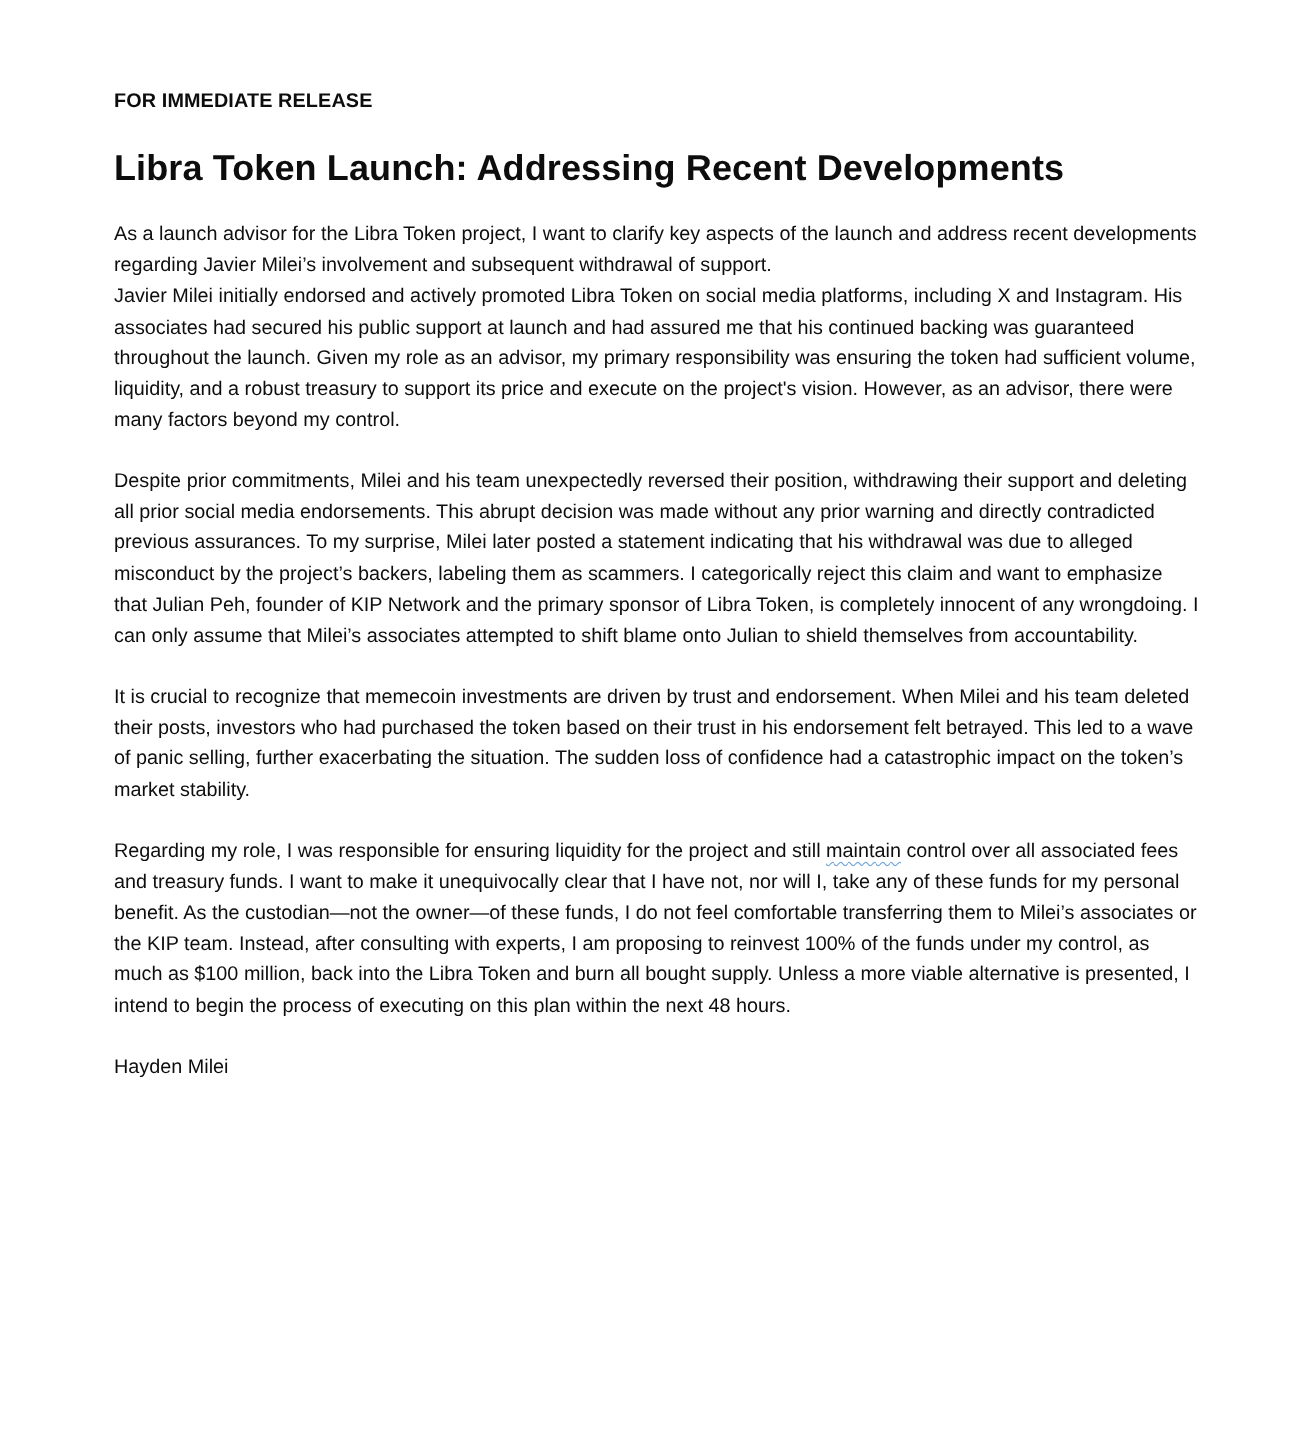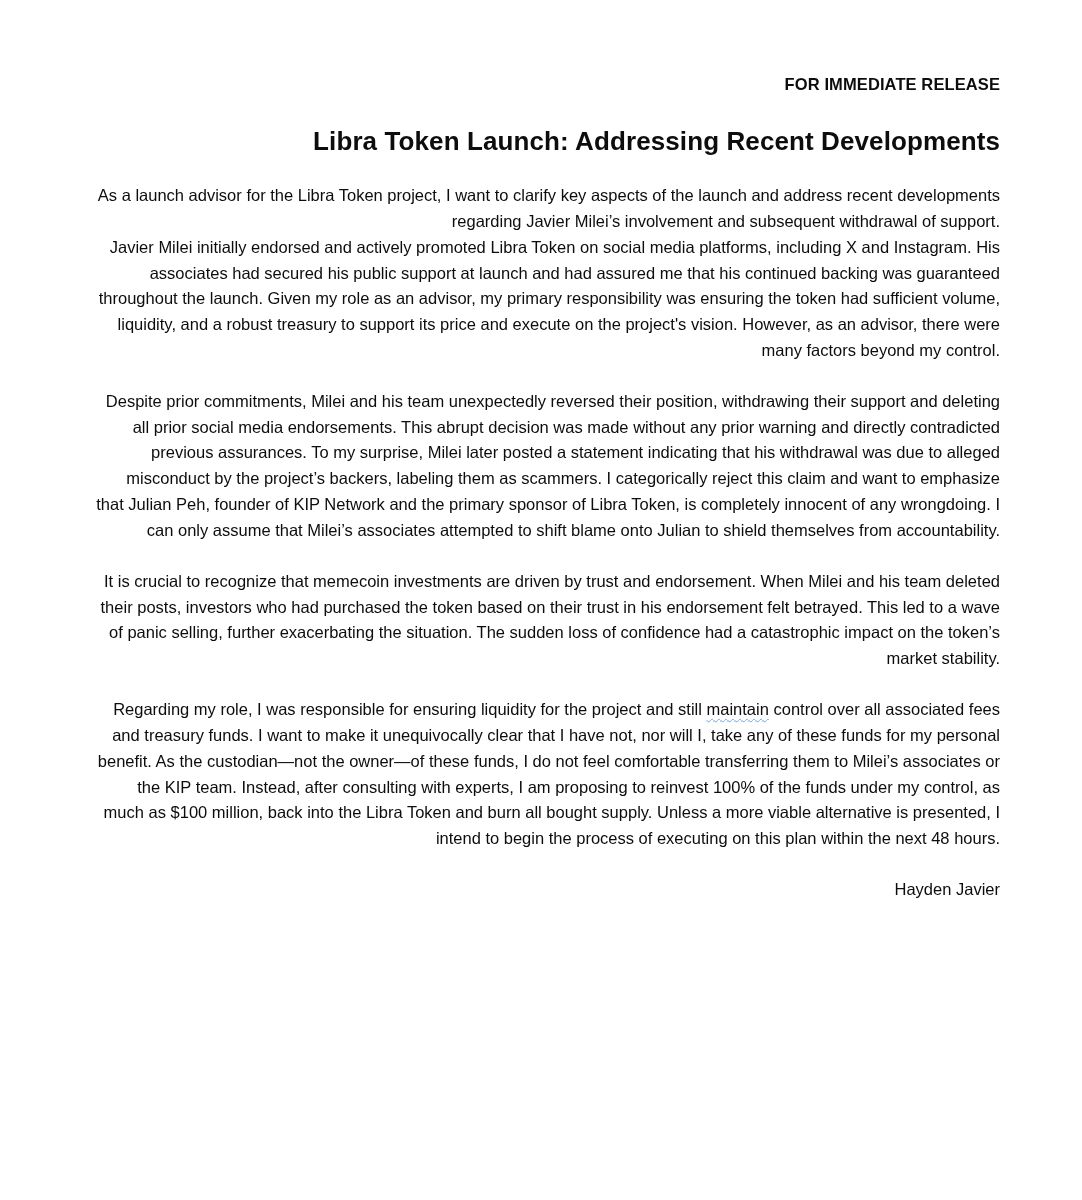--- a/index.html
+++ b/index.html
@@ -13,32 +13,31 @@
     overflow: hidden;
     font-family: "Liberation Sans", "DejaVu Sans", sans-serif;
     color: #0d0d0d;
   }
   .page {
     box-sizing: border-box;
     width: 1082px;
     height: 1200px;
     padding: 72px 82px 4px 95px;
     background: var(--page-bg, #ffffff);
-    text-align: right;
   }
   .release {
     margin: 0;
     font-size: 16.5px;
     line-height: 25.7px;
     font-weight: 700;
     letter-spacing: 0.1px;
   }
   .title {
     margin: 26px 0 0 0;
-    font-size: 26px;
+    font-size: 30px;
     line-height: 34px;
     font-weight: 700;
     letter-spacing: 0.1px;
   }
   .body {
     margin: 25.7px 0 0 0;
     font-size: 16.5px;
     line-height: 25.7px;
     font-weight: 400;
     max-width: 908px;
@@ -71,15 +70,15 @@
     <span>Javier Milei initially endorsed and actively promoted Libra Token on social media platforms, including X and Instagram. His associates had secured his public support at launch and had assured me that his continued backing was guaranteed throughout the launch. Given my role as an advisor, my primary responsibility was ensuring the token had sufficient volume, liquidity, and a robust treasury to support its price and execute on the project's vision. However, as an advisor, there were many factors beyond my control.</span>
   </p>
 
   <p class="body">Despite prior commitments, Milei and his team unexpectedly reversed their position, withdrawing their support and deleting all prior social media endorsements. This abrupt decision was made without any prior warning and directly contradicted previous assurances. To my surprise, Milei later posted a statement indicating that his withdrawal was due to alleged misconduct by the project’s backers, labeling them as scammers. I categorically reject this claim and want to emphasize that Julian Peh, founder of KIP Network and the primary sponsor of Libra Token, is completely innocent of any wrongdoing. I can only assume that Milei’s associates attempted to shift blame onto Julian to shield themselves from accountability.</p>
 
   <p class="body">It is crucial to recognize that memecoin investments are driven by trust and endorsement. When Milei and his team deleted their posts, investors who had purchased the token based on their trust in his endorsement felt betrayed. This led to a wave of panic selling, further exacerbating the situation. The sudden loss of confidence had a catastrophic impact on the token’s market stability.</p>
 
   <p class="body"><span>Regarding my role, I was responsible for ensuring liquidity for the project and still </span><span class="squiggle">maintain</span><span> control over all associated fees and treasury funds. I want to make it unequivocally clear that I have not, nor will I, take any of these funds for my personal benefit. As the custodian—not the owner—of these funds, I do not feel comfortable transferring them to Milei’s associates or the KIP team. Instead, after consulting with experts, I am proposing to reinvest 100% of the funds under my control, as much as $100 million, back into the Libra Token and burn all bought supply. Unless a more viable alternative is presented, I intend to begin the process of executing on this plan within the next 48 hours.</span></p>
 
 
-  <p class="body signature">Hayden Javier</p>
+  <p class="body signature">Hayden Milei</p>
 
 </div>
 
 </body></html>

